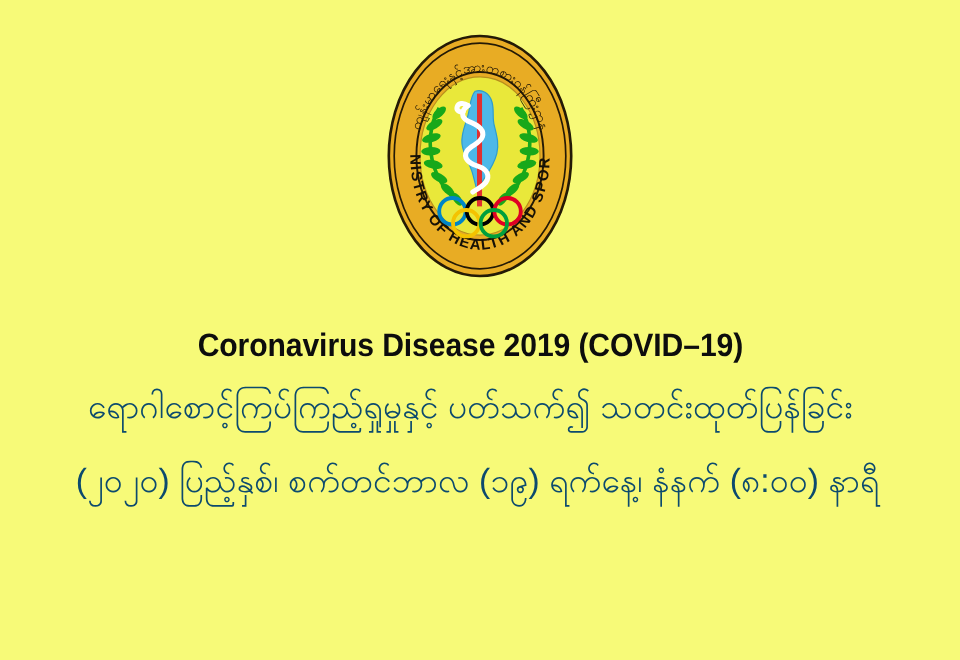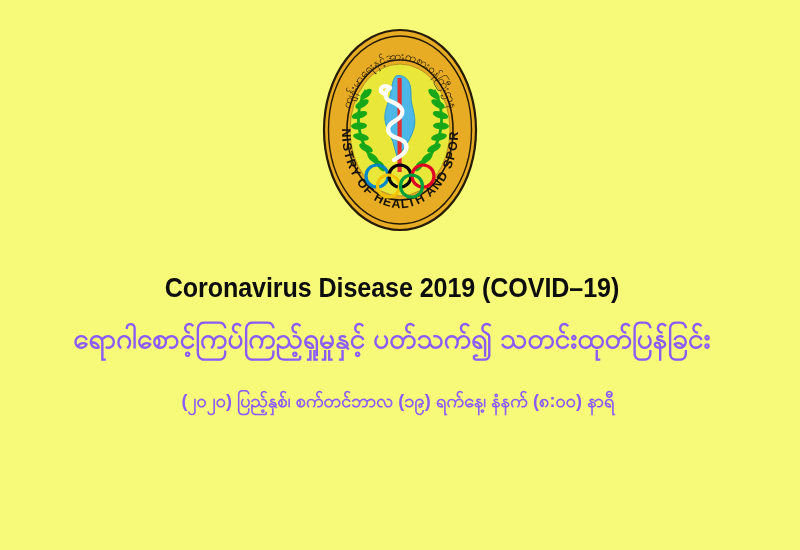--- a/index.html
+++ b/index.html
@@ -49,31 +49,31 @@
     font-size: 27px;
     letter-spacing: -0.1px;
     color: #0d0d0d;
     line-height: 40px;
     white-space: nowrap;
     transform: scaleX(0.93);
     transform-origin: center;
   }
   .mm-line {
     font-family: "Liberation Sans", "DejaVu Sans", sans-serif;
-    font-weight: bold;
-    color: #8b5cf6;
+    font-weight: normal;
+    color: #0c4a6e;
     white-space: nowrap;
   }
   .mm-line-1 {
     font-size: 28px;
     line-height: 62px;
     letter-spacing: 0.1px;
   }
   .mm-line-2 {
-    font-size: 18px;
+    font-size: 28px;
     line-height: 62px;
     letter-spacing: 0.1px;
     padding-left: 12px;
   }
 </style>
 </head>
 <body>
 
 <div id="page">
 

